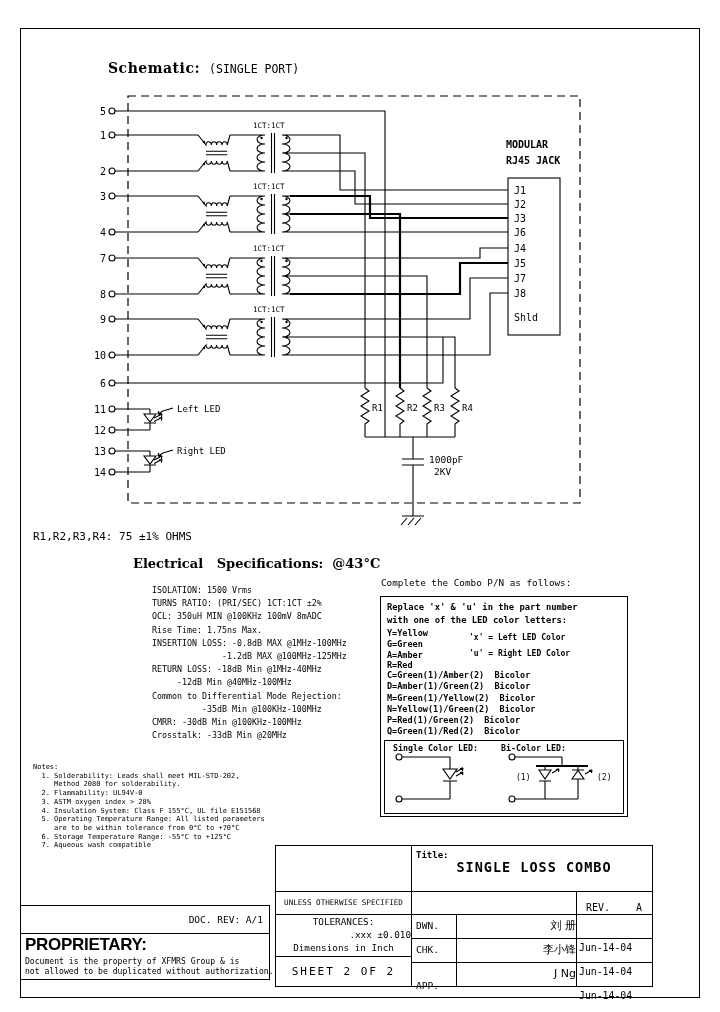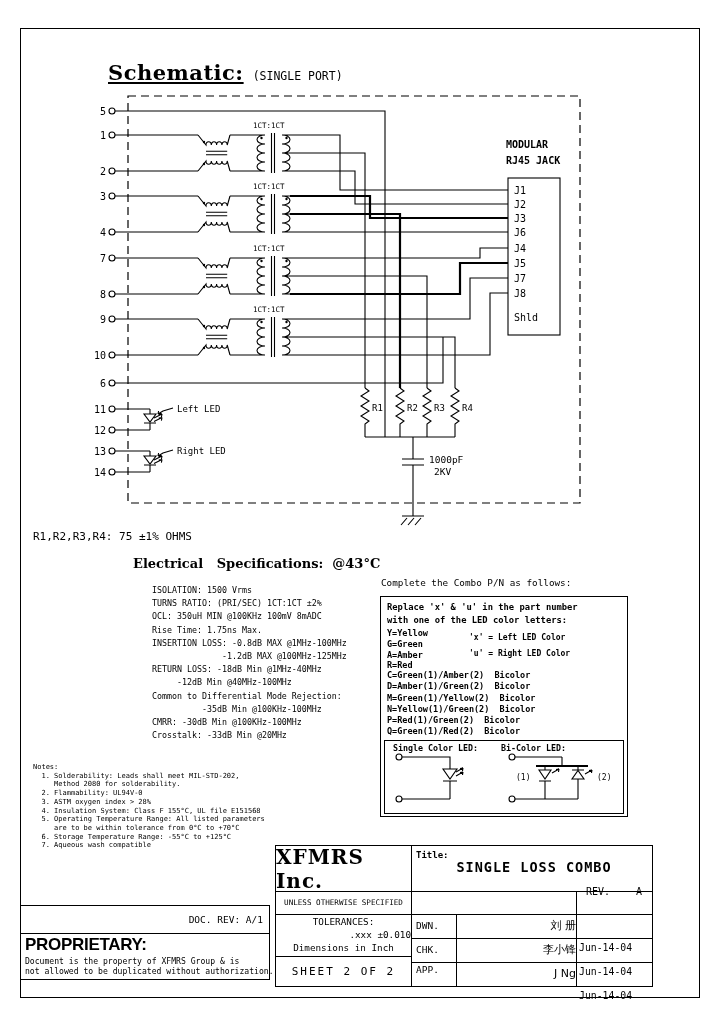--- a/index.html
+++ b/index.html
@@ -3,21 +3,21 @@
 <meta charset="utf-8">
 <style>
   html,body{margin:0;padding:0;background:#fff;}
   body{width:720px;height:1012px;position:relative;color:#000;
        font-family:"DejaVu Sans Mono","Liberation Mono",monospace;}
   .abs{position:absolute;}
   pre{margin:0;white-space:pre;font-family:inherit;}
   .serif{font-family:"DejaVu Serif","Liberation Serif",serif;font-weight:bold;}
   .outer-border{left:20px;top:28px;width:678px;height:968px;border:1.6px solid #000;}
   .page-title{left:108px;top:60px;display:flex;gap:9px;align-items:baseline;}
-  .page-title .main{font-size:21px;letter-spacing:.5px;text-decoration:underline;}
+  .page-title .main{font-size:14px;letter-spacing:.5px;}
   .page-title .sub{font-size:11.5px;}
   .res-note{left:33px;top:530px;font-size:11px;}
   .spec-head{left:133px;top:556px;font-size:13px;white-space:pre;}
   .spec-body{left:152px;top:584px;font-size:8.3px;line-height:13.2px;}
   .combo-head{left:381px;top:577px;font-size:9.3px;}
   .combo-box{left:380px;top:596px;width:246px;height:219px;border:1px solid #000;font-weight:bold;}
   .combo-box .intro{left:6px;top:4px;font-size:8.8px;line-height:13px;}
   .combo-box .colors{left:6px;top:31px;font-size:8.5px;line-height:10.8px;}
   .combo-box .xnote{left:88px;top:36px;font-size:8px;}
   .combo-box .unote{left:88px;top:52px;font-size:8px;}
@@ -29,21 +29,21 @@
   .tb{left:275px;top:845px;width:376px;height:140px;border:1.4px solid #000;}
   .tb .vl,.tb .hl{position:absolute;background:#000;}
   .tb .vl{width:1.2px;} .tb .hl{height:1.2px;}
   .tb .cell{position:absolute;}
   .company{left:0;top:0;width:135px;height:45px;display:flex;align-items:center;justify-content:center;
            font-size:20px;letter-spacing:1px;}
   .title-label{left:140px;top:4px;font-size:9px;font-weight:bold;}
   .title-text{left:140px;top:13px;width:236px;text-align:center;font-weight:bold;font-size:13.5px;letter-spacing:1px;}
   .unless{left:0;top:45px;width:135px;height:23px;display:flex;align-items:center;justify-content:center;font-size:7.6px;}
   .pn{left:140px;top:45px;height:23px;line-height:23px;font-size:10px;}
-  .rev{left:300px;top:34px;width:76px;height:23px;display:flex;align-items:center;justify-content:space-between;
+  .rev{left:300px;top:50px;width:76px;height:23px;display:flex;align-items:center;justify-content:space-between;
        padding:0 10px;box-sizing:border-box;font-size:10px;}
   .tol1{left:0;top:70px;width:135px;text-align:center;font-size:9.3px;}
   .tol2{left:0;top:83px;width:135px;text-align:right;font-size:9.3px;}
   .tol3{left:0;top:96px;width:135px;text-align:center;font-size:9.3px;}
   .sheet{left:0;top:110px;width:135px;height:30px;display:flex;align-items:center;justify-content:center;
          font-size:11px;letter-spacing:2px;}
   .sig-role{width:40px;left:140px;height:24px;line-height:24px;font-size:9.5px;}
   .sig-name{left:180px;width:120px;height:24px;line-height:24px;text-align:right;font-size:11px;
             font-family:"DejaVu Sans","Liberation Sans",sans-serif;}
   .sig-date{left:303px;width:73px;height:24px;line-height:24px;font-size:9.8px;margin-top:22px;}
@@ -122,39 +122,38 @@
 
 <div class="abs tb">
   <div class="vl" style="left:135px;top:0;height:140px"></div>
   <div class="vl" style="left:300px;top:45px;height:95px"></div>
   <div class="vl" style="left:180px;top:68px;height:72px"></div>
   <div class="hl" style="left:0;top:45px;width:376px"></div>
   <div class="hl" style="left:0;top:68px;width:376px"></div>
   <div class="hl" style="left:135px;top:92px;width:241px"></div>
   <div class="hl" style="left:135px;top:116px;width:241px"></div>
   <div class="hl" style="left:0;top:110px;width:135px"></div>
-  <div class="cell company serif">XFMRS Inc.</div>
   <div class="cell title-label">Title:</div>
   <div class="cell title-text">SINGLE LOSS COMBO</div>
   <div class="cell unless">UNLESS OTHERWISE SPECIFIED</div>
   <div class="cell rev">
     <span>REV.</span>
     <span>A</span>
   </div>
   <div class="cell tol1">TOLERANCES:</div>
   <div class="cell tol2">.xxx ±0.010</div>
   <div class="cell tol3">Dimensions in Inch</div>
   <div class="cell sheet">SHEET 2 OF 2</div>
   <div class="cell sig-role" style="top:68px">DWN.</div>
   <div class="cell sig-name" style="top:68px">刘 册</div>
   <div class="cell sig-date" style="top:68px">Jun-14-04</div>
   <div class="cell sig-role" style="top:92px">CHK.</div>
   <div class="cell sig-name" style="top:92px">李小锋</div>
   <div class="cell sig-date" style="top:92px">Jun-14-04</div>
-  <div class="cell sig-role" style="top:112px">APP.</div>
+  <div class="cell sig-role" style="top:128px">APP.</div>
   <div class="cell sig-name" style="top:116px">J Ng</div>
   <div class="cell sig-date" style="top:116px">Jun-14-04</div>
 </div>
 
 <div class="abs prop">
   <div class="docrev">DOC. REV: A/1</div>
   <div class="hl"></div>
   <div class="prop-head">PROPRIETARY:</div>
   <pre class="prop-body">Document is the property of XFMRS Group &amp; is
 not allowed to be duplicated without authorization.</pre>

